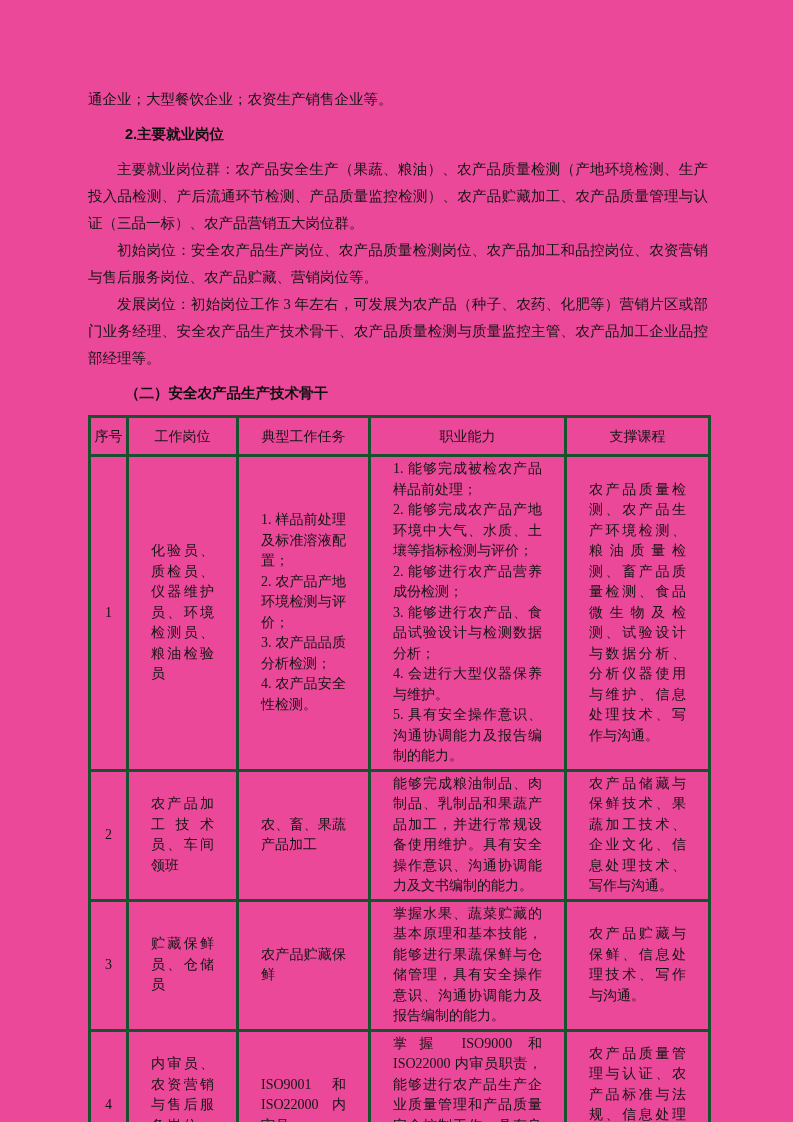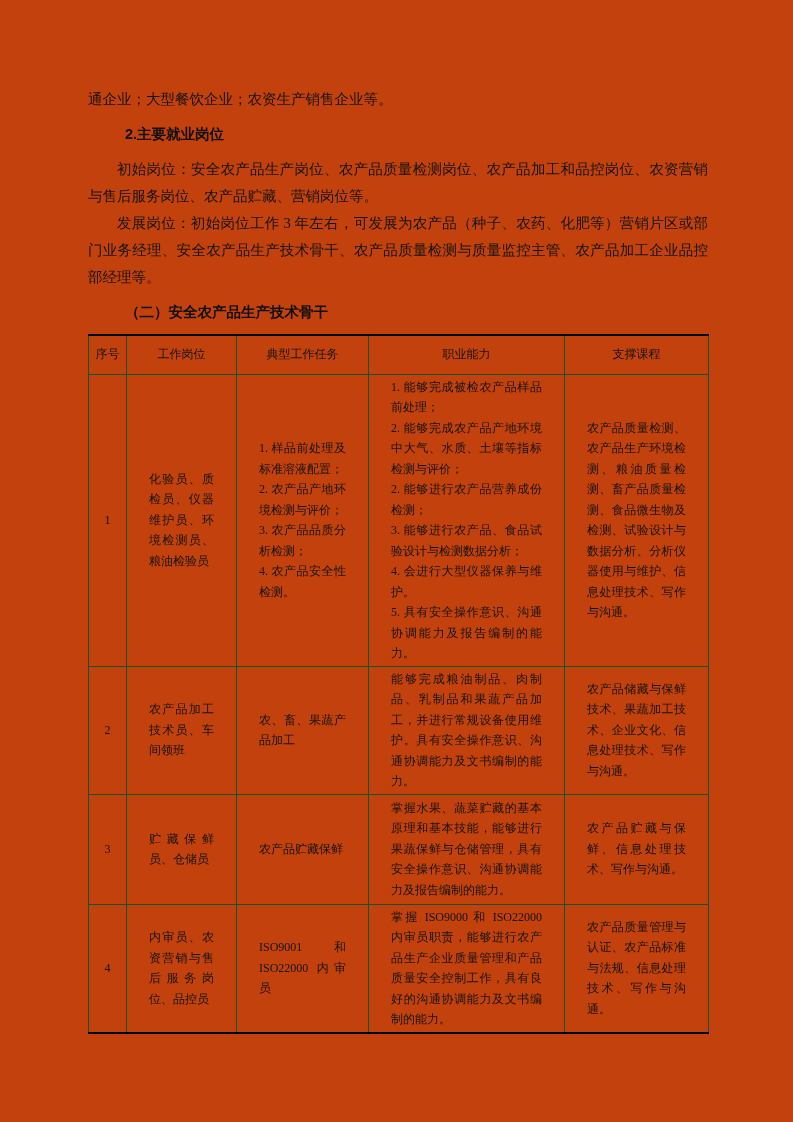--- a/index.html
+++ b/index.html
@@ -4,21 +4,21 @@
 <style>
   html, body {
     margin: 0;
     padding: 0;
     background: #ffffff;
   }
   .page {
     position: relative;
     width: 793px;
     height: 1122px;
-    background: #c2410c;
+    background: #ec4899;
     box-sizing: border-box;
     padding: 86px 85px 0 88px;
     font-family: "Liberation Serif", "DejaVu Serif", serif;
     font-size: 14.5px;
     color: #141414;
     overflow: hidden;
   }
   p.body-text {
     margin: 0;
     line-height: 27px;
@@ -40,23 +40,23 @@
   table.pos-table {
     border-collapse: collapse;
     table-layout: fixed;
     width: 620px;
     margin-top: 8px;
     border: 1px solid #000;
     border-top-width: 2px;
     border-bottom-width: 2px;
   }
   .pos-table th, .pos-table td {
-    border: 1px solid #14532d;
+    border: 3px solid #14532d;
     vertical-align: middle;
-    font-size: 12px;
+    font-size: 14px;
     color: #141414;
     box-sizing: border-box;
   }
   .pos-table th {
     font-weight: normal;
     text-align: center;
     line-height: 19px;
     padding: 1px 2px;
     height: 39px;
   }
@@ -82,20 +82,21 @@
 </style>
 </head>
 <body>
 
 <div class="page">
 
   <p class="body-text no-indent">通企业；大型餐饮企业；农资生产销售企业等。</p>
 
   <p class="hei-heading">2.主要就业岗位</p>
 
+  <p class="body-text">主要就业岗位群：农产品安全生产（果蔬、粮油）、农产品质量检测（产地环境检测、生产投入品检测、产后流通环节检测、产品质量监控检测）、农产品贮藏加工、农产品质量管理与认证（三品一标）、农产品营销五大岗位群。</p>
 
   <p class="body-text">初始岗位：安全农产品生产岗位、农产品质量检测岗位、农产品加工和品控岗位、农资营销与售后服务岗位、农产品贮藏、营销岗位等。</p>
 
   <p class="body-text">发展岗位：初始岗位工作 3 年左右，可发展为农产品（种子、农药、化肥等）营销片区或部门业务经理、安全农产品生产技术骨干、农产品质量检测与质量监控主管、农产品加工企业品控部经理等。</p>
 
   <p class="hei-heading">（二）安全农产品生产技术骨干</p>
 
   <table class="pos-table">
     <colgroup>
       <col style="width:38px">

